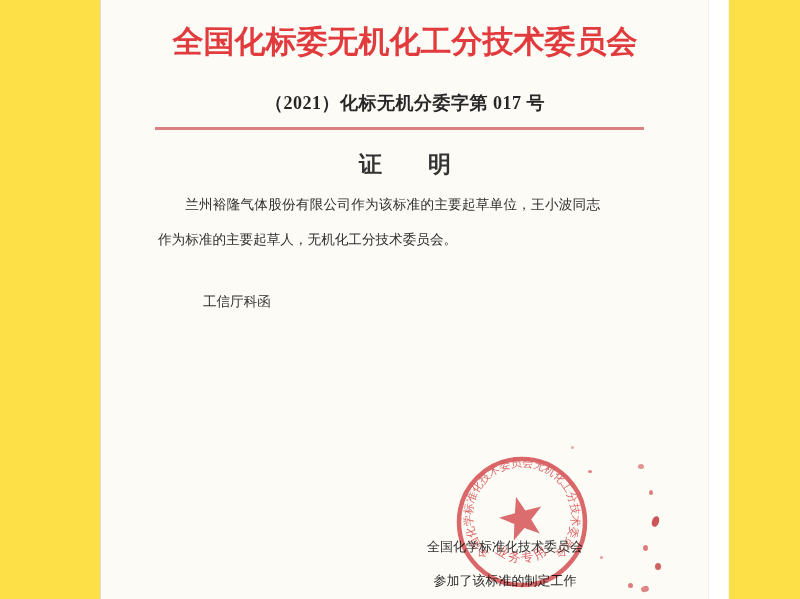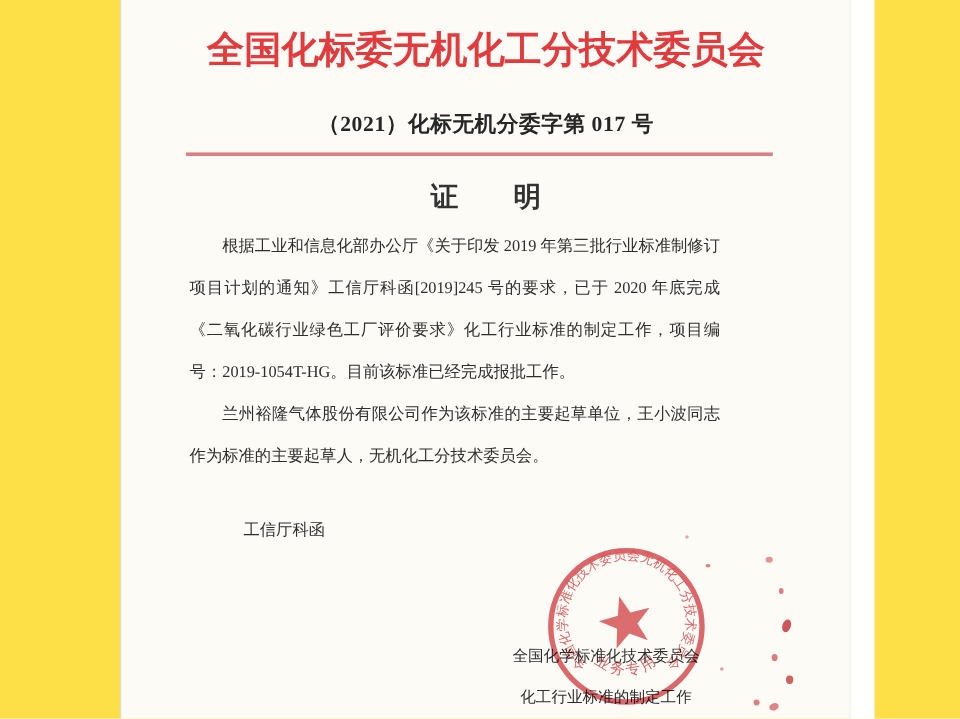--- a/index.html
+++ b/index.html
@@ -69,28 +69,27 @@
 
   <div class="org-title">全国化标委无机化工分技术委员会</div>
 
   <div class="doc-number">（2021）化标无机分委字第 017 号</div>
 
   <div class="red-rule"></div>
 
   <div class="cert-heading">证　　明</div>
 
   <div class="body-text">
-    <p>根据工业和信息化部办公厅《关于印发 2019 年第三批行业标准制修订项目计划的通知》工信厅科函[2019]245 号的要求，已于 2020 年底完成《二氧化碳行业绿色工厂评价要求》化工行业标准的制定工作，项目编号：2019-1054T-HG。目前该标准已经完成报批工作。</p>
     <p>兰州裕隆气体股份有限公司作为该标准的主要起草单位，王小波同志作为标准的主要起草人，无机化工分技术委员会。</p>
     <p class="closing">工信厅科函</p>
   </div>
 
   <div class="signature">
     <div>全国化学标准化技术委员会</div>
-    <div>化工行业标准的制定工作</div>
+    <div>参加了该标准的制定工作</div>
   </div>
 
   <svg class="seal" viewBox="0 0 170 170" aria-hidden="true">
     <defs>
       <path id="ringPath" d="M 56.3 120.2 A 50 50 0 1 1 113.7 120.2" fill="none"></path>
       <path id="botPath" d="M 50.4 105 A 40 40 0 0 0 119.6 105" fill="none"></path>
     </defs>
 
     <circle cx="85" cy="85" r="63" fill="none" stroke="#d5474b" stroke-width="4.5" opacity="0.88"></circle>
 

